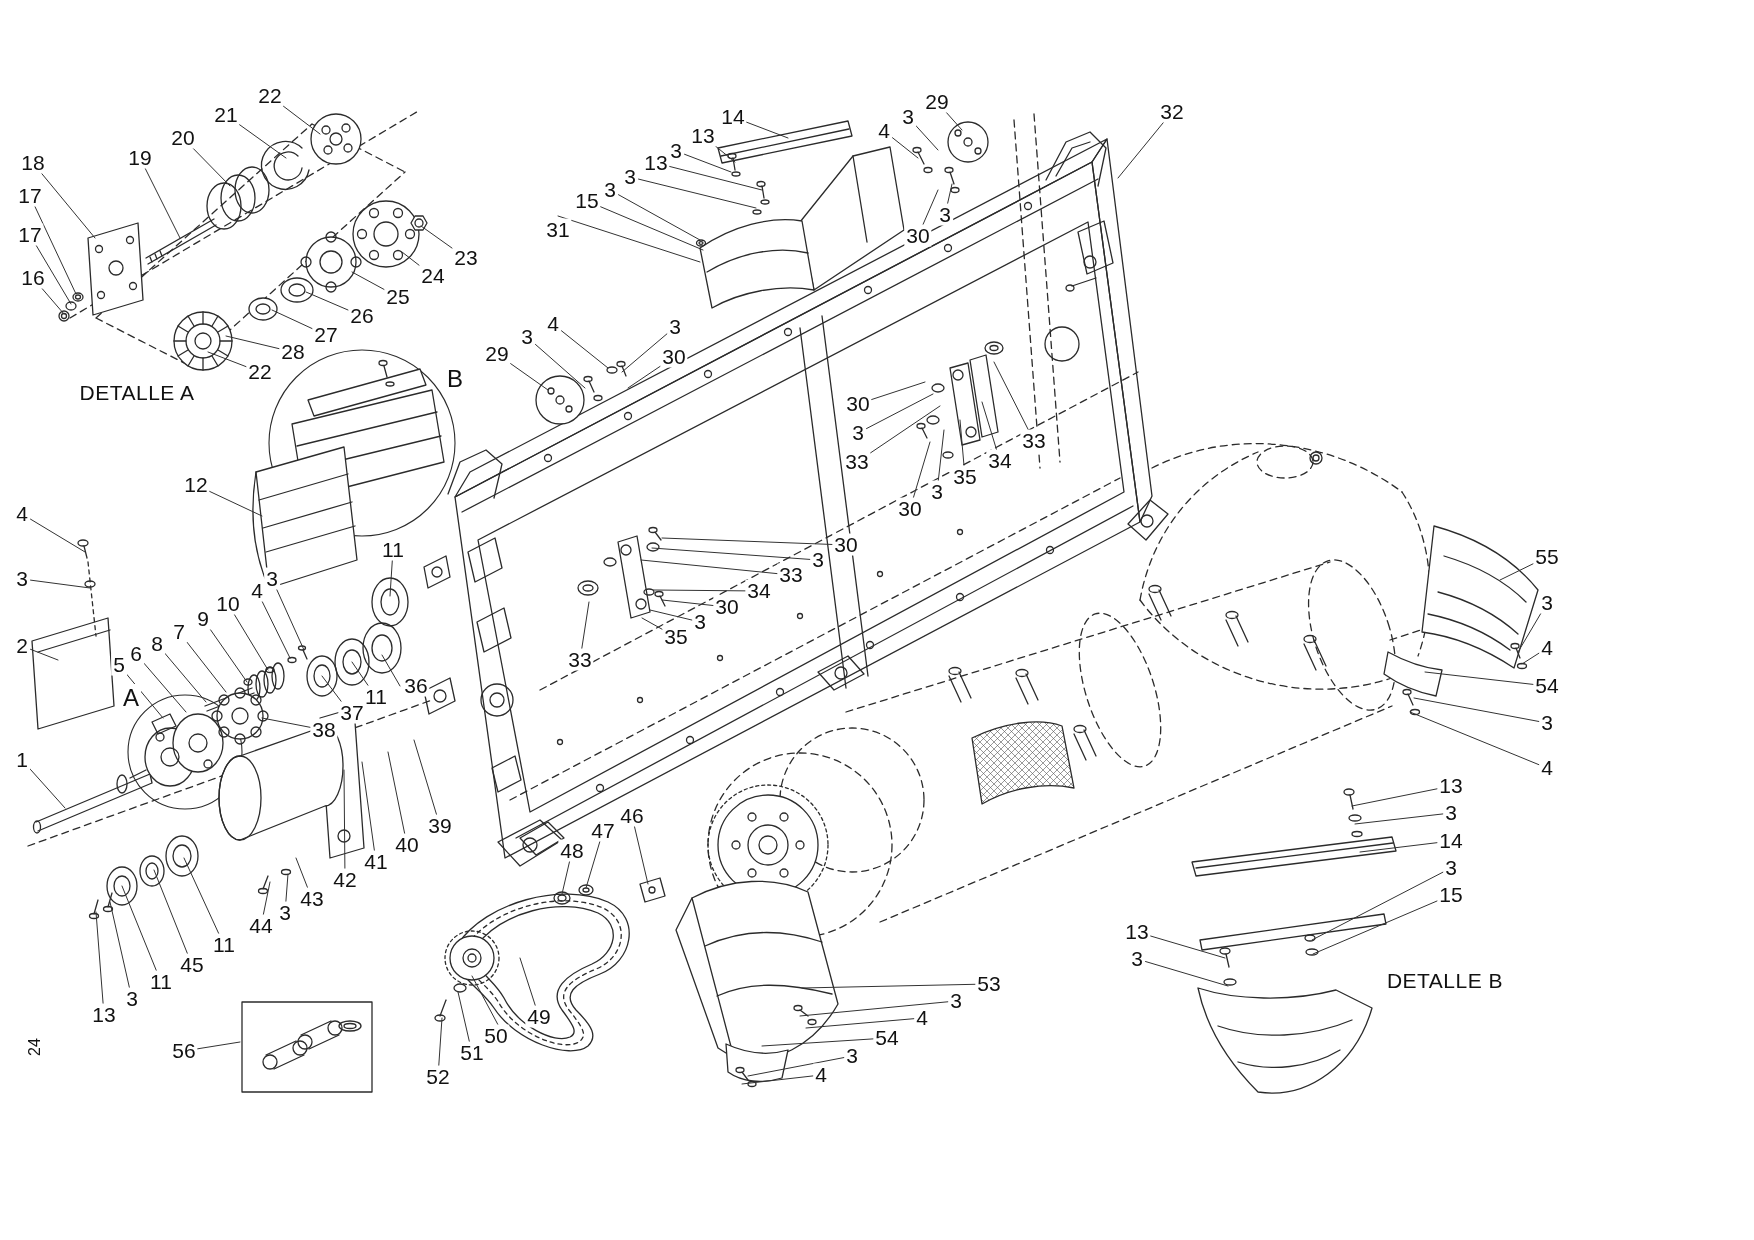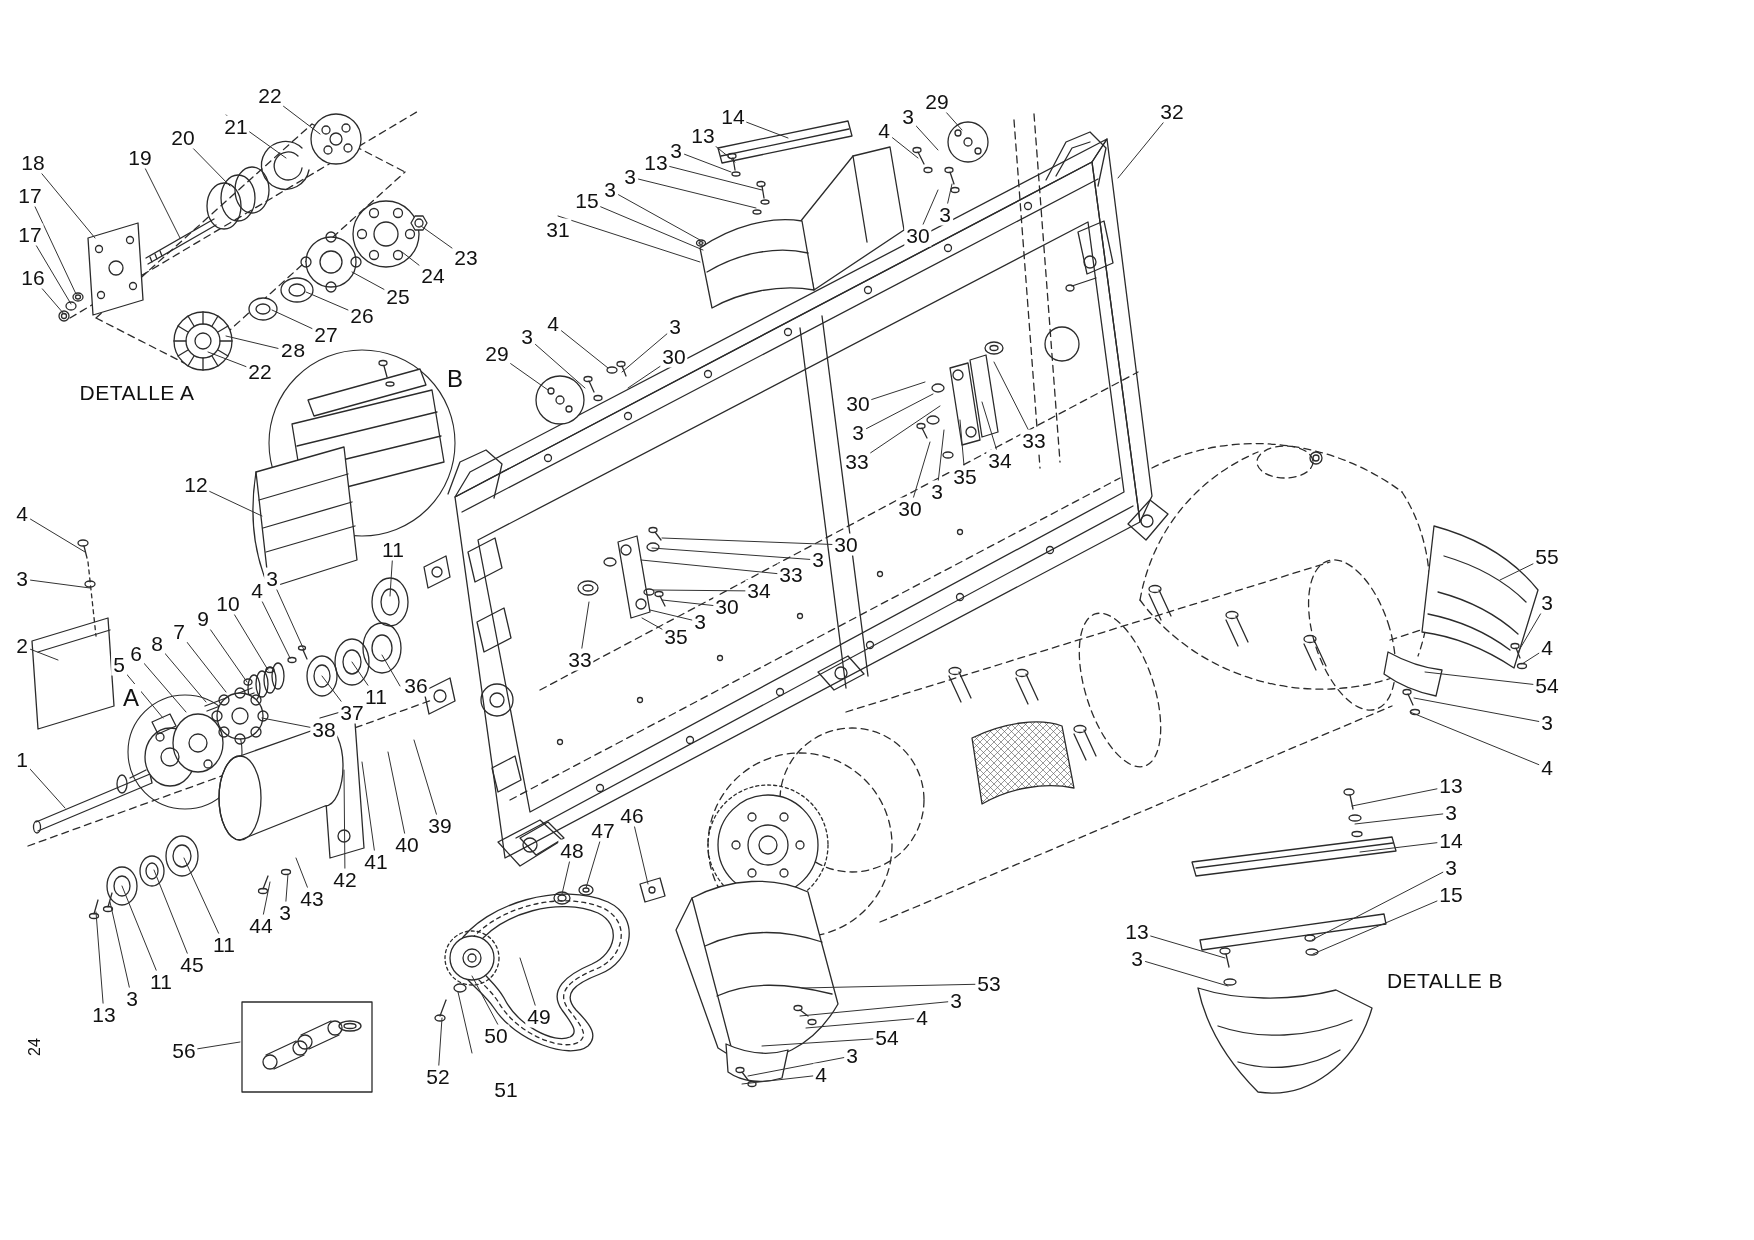--- a/index.html
+++ b/index.html
@@ -525,33 +525,33 @@
           <line x1="1451" y1="868" x2="1312" y2="940"></line>
           <line x1="1451" y1="895" x2="1313" y2="954"></line>
           <line x1="1137" y1="932" x2="1225" y2="958"></line>
           <line x1="1137" y1="959" x2="1228" y2="986"></line>
         </g>
   </g>
 </svg>
 
 <div id="callout-layer">
       <div class="callout" style="left: 270px; top: 96px;">22</div>
-      <div class="callout" style="left: 236px; top: 115px; margin-top: 12px;">21</div>
+      <div class="callout" style="left: 226px; top: 115px;">21</div>
       <div class="callout" style="left: 183px; top: 138px;">20</div>
       <div class="callout" style="left: 140px; top: 158px;">19</div>
       <div class="callout" style="left: 33px; top: 163px;">18</div>
       <div class="callout" style="left: 30px; top: 196px;">17</div>
       <div class="callout" style="left: 30px; top: 235px;">17</div>
       <div class="callout" style="left: 33px; top: 278px;">16</div>
       <div class="callout" style="left: 466px; top: 258px;">23</div>
       <div class="callout" style="left: 433px; top: 276px;">24</div>
       <div class="callout" style="left: 398px; top: 297px;">25</div>
       <div class="callout" style="left: 362px; top: 316px;">26</div>
       <div class="callout" style="left: 326px; top: 335px;">27</div>
-      <div class="callout" style="left: 293px; top: 352px; font-family: Liberation Mono, monospace;">28</div>
+      <div class="callout" style="left: 293px; top: 352px;">28</div>
       <div class="callout" style="left: 260px; top: 372px;">22</div>
       <div class="callout" style="left: 733px; top: 117px;">14</div>
       <div class="callout" style="left: 703px; top: 136px;">13</div>
       <div class="callout" style="left: 676px; top: 151px;">3</div>
       <div class="callout" style="left: 656px; top: 163px;">13</div>
       <div class="callout" style="left: 630px; top: 177px;">3</div>
       <div class="callout" style="left: 610px; top: 190px;">3</div>
       <div class="callout" style="left: 587px; top: 201px;">15</div>
       <div class="callout" style="left: 558px; top: 216px; margin-top: 14px;">31</div>
       <div class="callout" style="left: 937px; top: 102px;">29</div>
@@ -606,21 +606,21 @@
       <div class="callout" style="left: 312px; top: 899px;">43</div>
       <div class="callout" style="left: 285px; top: 913px;">3</div>
       <div class="callout" style="left: 261px; top: 926px;">44</div>
       <div class="callout" style="left: 224px; top: 945px;">11</div>
       <div class="callout" style="left: 192px; top: 965px;">45</div>
       <div class="callout" style="left: 161px; top: 982px;">11</div>
       <div class="callout" style="left: 132px; top: 999px;">3</div>
       <div class="callout" style="left: 104px; top: 1015px;">13</div>
       <div class="callout" style="left: 184px; top: 1051px;">56</div>
       <div class="callout" style="left: 438px; top: 1077px;">52</div>
-      <div class="callout" style="left: 472px; top: 1090px; margin-left: 34px;">51</div>
+      <div class="callout" style="left: 472px; top: 1053px;">51</div>
       <div class="callout" style="left: 488px; top: 1036px; margin-left: 8px;">50</div>
       <div class="callout" style="left: 539px; top: 1017px;">49</div>
       <div class="callout" style="left: 572px; top: 851px;">48</div>
       <div class="callout" style="left: 603px; top: 831px;">47</div>
       <div class="callout" style="left: 632px; top: 816px;">46</div>
       <div class="callout" style="left: 989px; top: 984px;">53</div>
       <div class="callout" style="left: 956px; top: 1001px;">3</div>
       <div class="callout" style="left: 922px; top: 1018px;">4</div>
       <div class="callout" style="left: 887px; top: 1038px;">54</div>
       <div class="callout" style="left: 852px; top: 1056px;">3</div>

